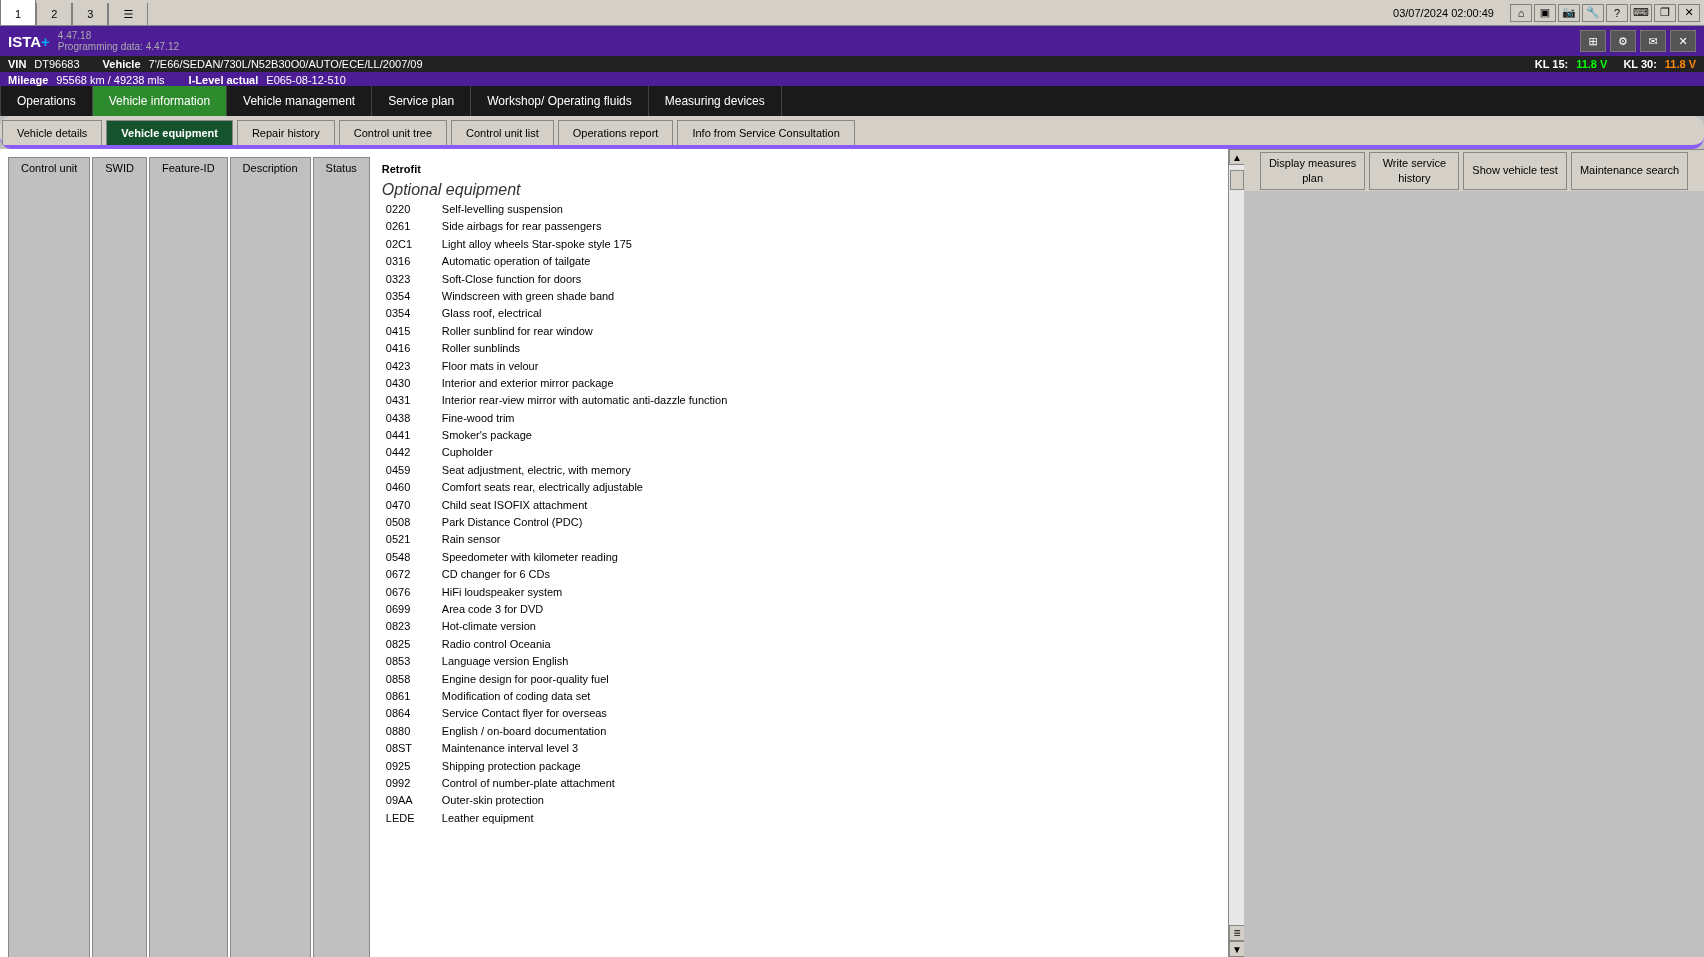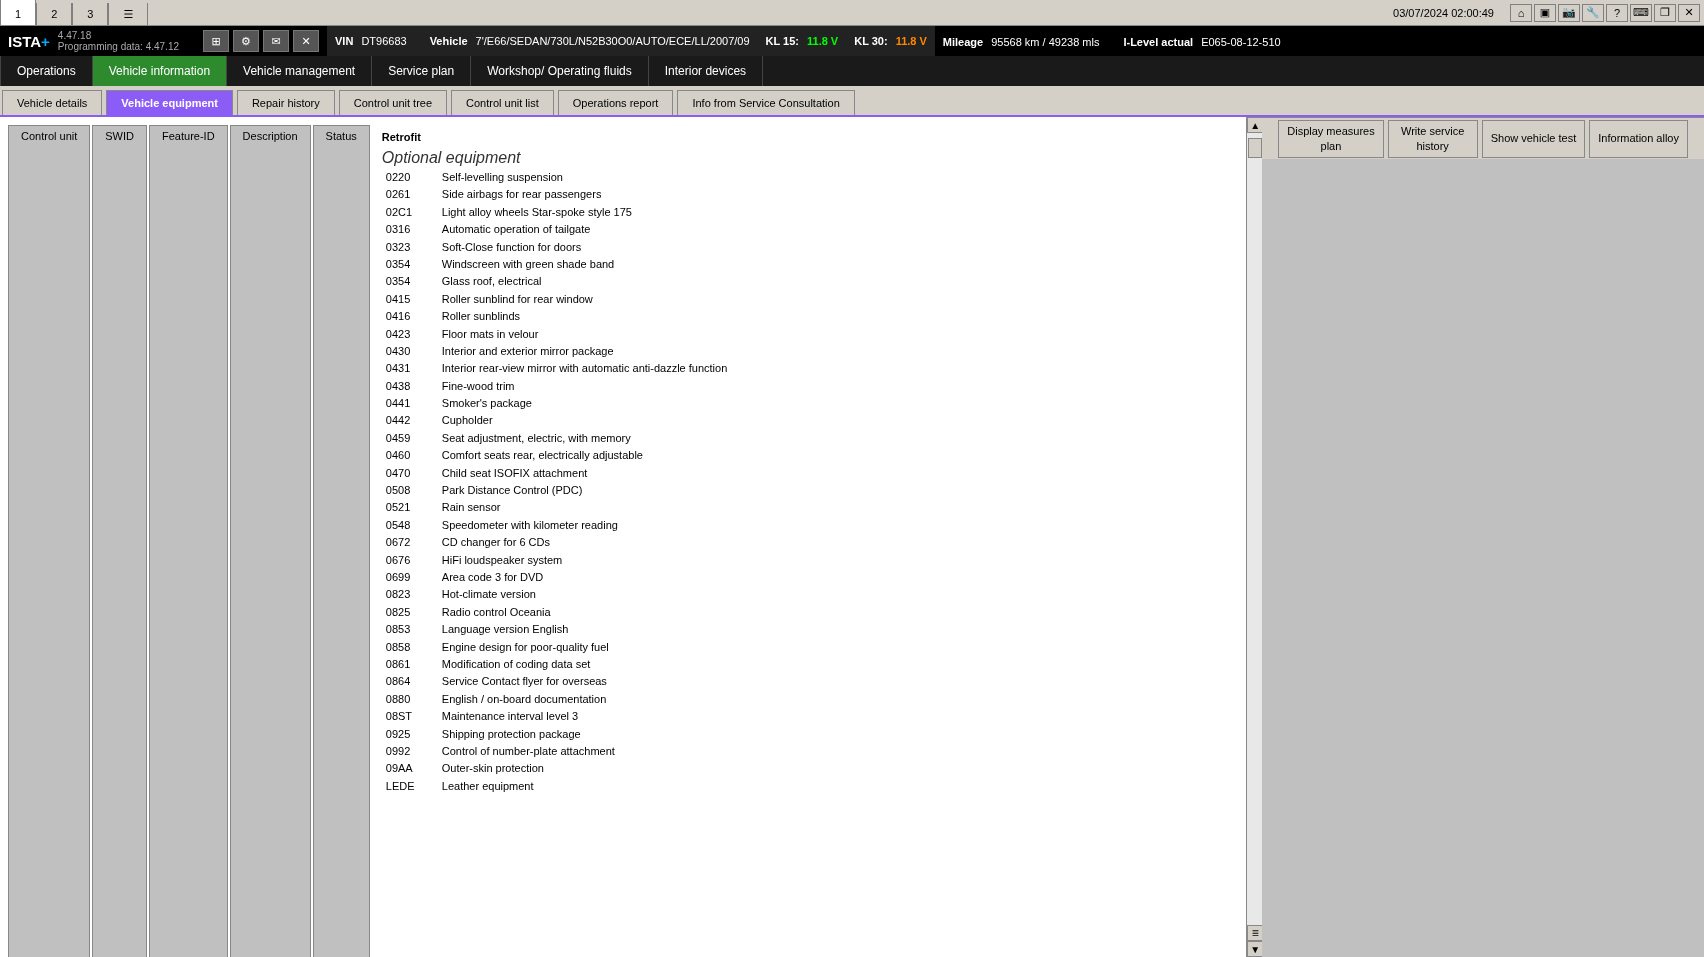--- a/index.html
+++ b/index.html
@@ -15,29 +15,30 @@
       white-space: nowrap;
     }
     .main-nav-tab.active {
       background: #2d8a2d; color: white;
     }
     .main-nav-tab:first-child { border-left: 1px solid #444; }
 
     
     .sub-nav {
       background: #d4d0c8; display: flex; align-items: flex-end; padding: 4px 0 0 0;
-      border-bottom: 2px solid #8b5cf6;
+      border-bottom: 4px solid #8b5cf6;
+      border-radius: 12px;
     }
     .sub-nav-tab {
       padding: 6px 14px; font-size: 11px; cursor: pointer; color: #000;
       background: #d4d0c8; border: 1px solid #888; border-bottom: none;
       margin-right: 2px; margin-left: 2px;
     }
     .sub-nav-tab.active {
-      background: #8b5cf6; color: white; font-weight: bold; text-align: center;
+      background: #14532d; color: white; font-weight: bold; text-align: center;
     }
 
     
     .inner-tabs {
       display: flex; gap: 0; padding: 8px 0 0 8px; background: white;
     }
     .inner-tab {
       padding: 4px 12px; font-size: 11px; cursor: pointer;
       background: #c0c0c0; border: 1px solid #888; border-bottom: none;
       margin-right: 2px;
@@ -76,21 +77,21 @@
       white-space: pre-line; line-height: 1.3;
     }
 
     
     .window-frame {
       width: 1704px; height: 957px; overflow: hidden;
       display: flex; flex-direction: column;
     }
 
     .header-combined {
-      background: #000000; display: flex; 
+      background: #4c1d95; display: flex; flex-direction: column;
     }
     .header-row1 {
       display: flex; align-items: center; padding: 4px 8px; gap: 8px;
     }
     .header-row2 {
       display: flex; align-items: center; padding: 2px 8px; gap: 8px; background: #222;
     }
     .header-row3 {
       display: flex; align-items: center; padding: 2px 8px 0 8px; gap: 8px;
     }
@@ -198,21 +199,21 @@
       <span style="color:white; font-size:11px;">E065-08-12-510</span>
     </div>
   </div>
 
   <div class="main-nav">
     <div class="main-nav-tab">Operations</div>
     <div class="main-nav-tab active">Vehicle information</div>
     <div class="main-nav-tab">Vehicle management</div>
     <div class="main-nav-tab">Service plan</div>
     <div class="main-nav-tab">Workshop/ Operating fluids</div>
-    <div class="main-nav-tab">Interior devices</div>
+    <div class="main-nav-tab">Measuring devices</div>
   </div>
 
   <div class="sub-nav">
     <div class="sub-nav-tab">Vehicle details</div>
     <div class="sub-nav-tab active">Vehicle equipment</div>
     <div class="sub-nav-tab">Repair history</div>
     <div class="sub-nav-tab">Control unit tree</div>
     <div class="sub-nav-tab">Control unit list</div>
     <div class="sub-nav-tab">Operations report</div>
     <div class="sub-nav-tab">Info from Service Consultation</div>
@@ -390,17 +391,17 @@
         <div class="scrollbar-btn">▼</div>
       </div>
     </div>
 
     <div class="bottom-toolbar">
       <button class="toolbar-btn">Display measures
 plan</button>
       <button class="toolbar-btn">Write service
 history</button>
       <button class="toolbar-btn">Show vehicle test</button>
-      <button class="toolbar-btn">Information alloy</button>
+      <button class="toolbar-btn">Maintenance search</button>
     </div>
   </div>
 
 </div>
 
 </body></html>

